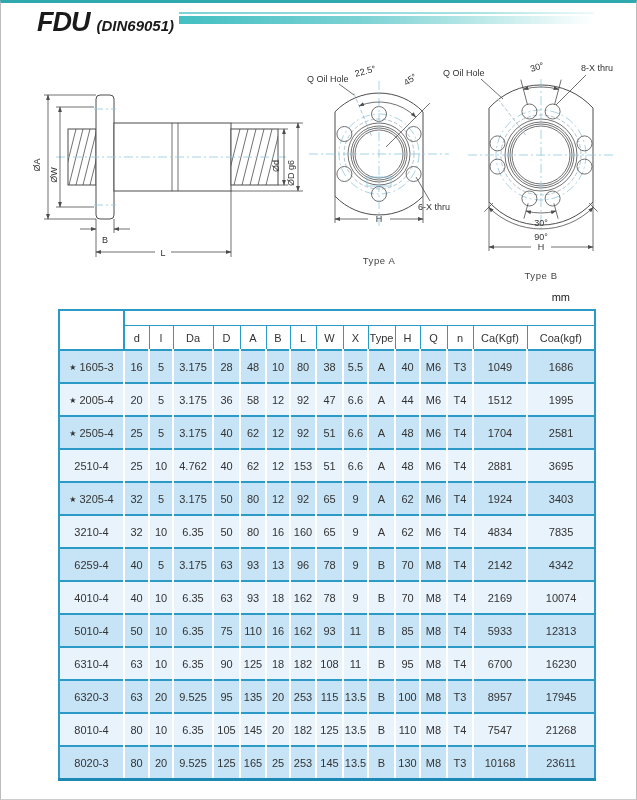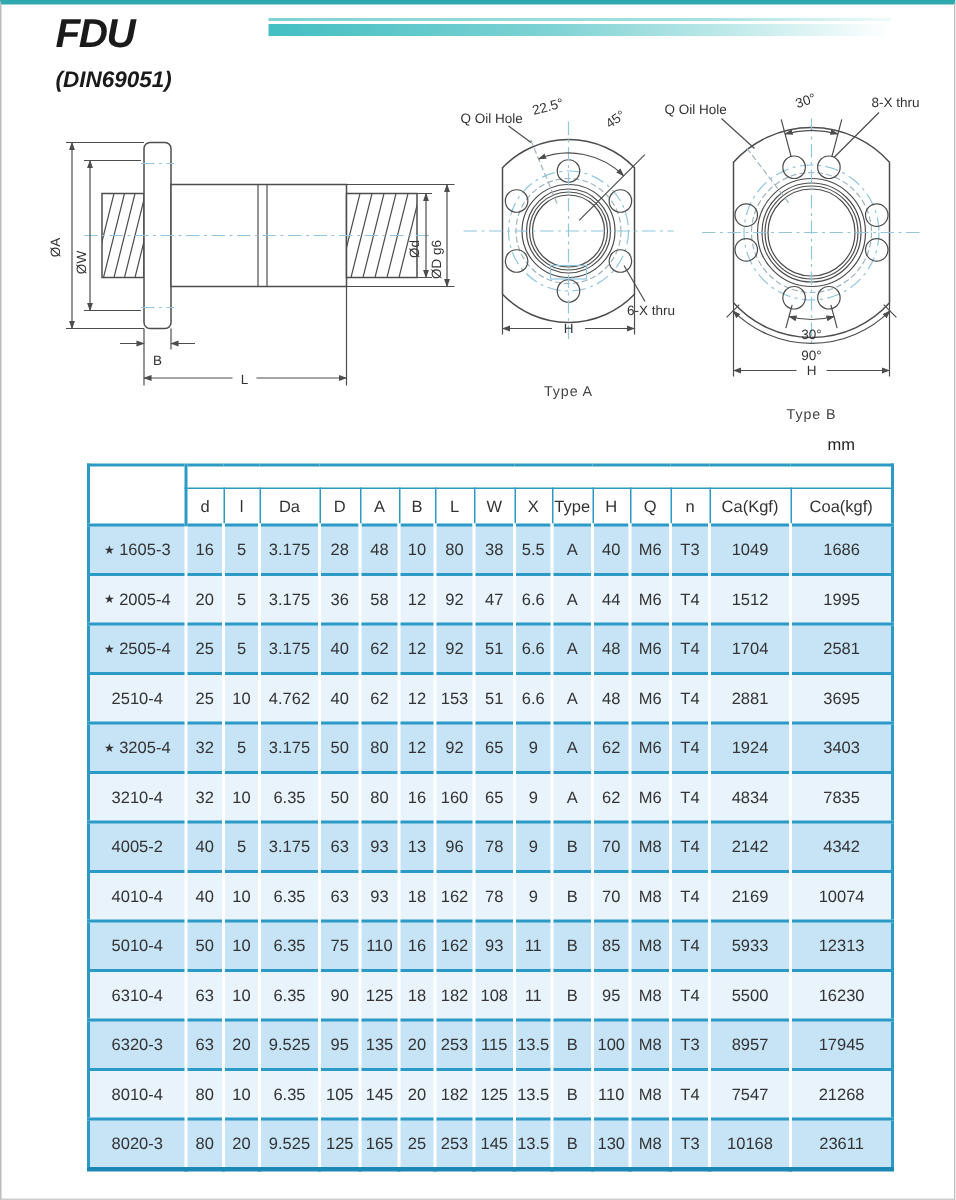--- a/index.html
+++ b/index.html
@@ -1,20 +1,20 @@
 <!DOCTYPE html>
 <html><head>
 <meta charset="utf-8">
 <style>
   html,body{margin:0;padding:0;background:#fff;}
   body{width:637px;height:800px;position:relative;font-family:"Liberation Sans",sans-serif;color:#333;}
   .page{position:absolute;inset:0;background:#fff;border-top:3px solid #2fa9ae;border-left:1px solid #bcbcbc;border-right:1px solid #bcbcbc;border-bottom:1px solid #cdcdcd;box-sizing:border-box;}
 
   
-  .title-row{position:absolute;left:36px;top:4px;display:flex;align-items:baseline;gap:7px;flex-direction:column;}
+  .title-row{position:absolute;left:36px;top:4px;display:flex;align-items:baseline;gap:7px;}
   .title-main{font-size:27px;font-weight:bold;font-style:italic;color:#1a1a1a;letter-spacing:-1px;}
   .title-sub{font-size:15px;font-weight:bold;font-style:italic;color:#1a1a1a;text-align:center;}
   .rule-thin{position:absolute;left:178px;top:9px;width:415px;height:2px;background:linear-gradient(to right,#7ed3d5,#a5e0e1 70%,#eefafa);}
   .rule-bar{position:absolute;left:178px;top:13px;width:415px;height:8px;background:linear-gradient(to right,#43bfc2 0%,#7dd2d4 45%,#cdeeee 80%,rgba(255,255,255,0) 100%);}
 
   
   .drawing{position:absolute;}
   svg text{font-family:"Liberation Sans",sans-serif;}
   .lbl{font-size:9px;fill:#333;}
   .cap{font-size:9.5px;fill:#444;letter-spacing:.6px;}
@@ -404,21 +404,21 @@
           <td>65</td>
           <td>9</td>
           <td>A</td>
           <td>62</td>
           <td>M6</td>
           <td>T4</td>
           <td>4834</td>
           <td>7835</td>
         </tr>
         <tr class="row-dark">
-          <td class="model-cell">4005-2</td>
+          <td class="model-cell">6259-4</td>
           <td>40</td>
           <td>5</td>
           <td>3.175</td>
           <td>63</td>
           <td>93</td>
           <td>13</td>
           <td>96</td>
           <td>78</td>
           <td>9</td>
           <td>B</td>
@@ -472,21 +472,21 @@
           <td>90</td>
           <td>125</td>
           <td>18</td>
           <td>182</td>
           <td>108</td>
           <td>11</td>
           <td>B</td>
           <td>95</td>
           <td>M8</td>
           <td>T4</td>
-          <td>5500</td>
+          <td>6700</td>
           <td>16230</td>
         </tr>
         <tr class="row-dark">
           <td class="model-cell">6320-3</td>
           <td>63</td>
           <td>20</td>
           <td>9.525</td>
           <td>95</td>
           <td>135</td>
           <td>20</td>

